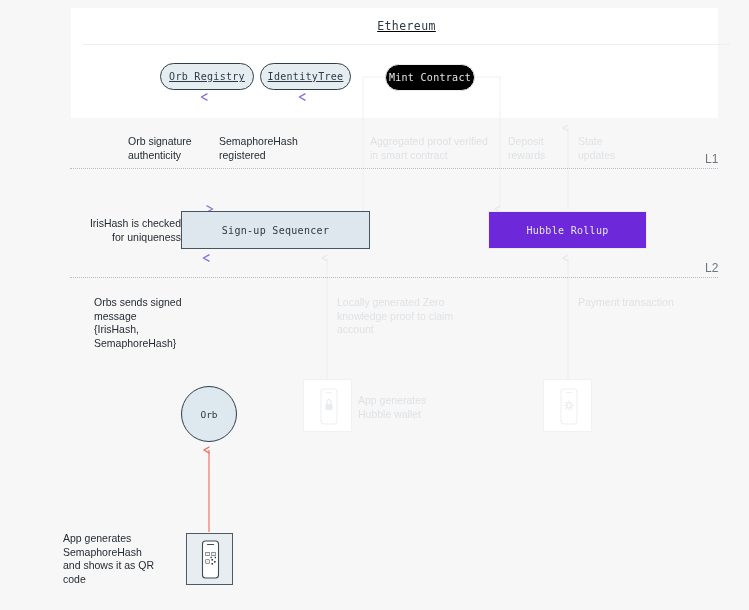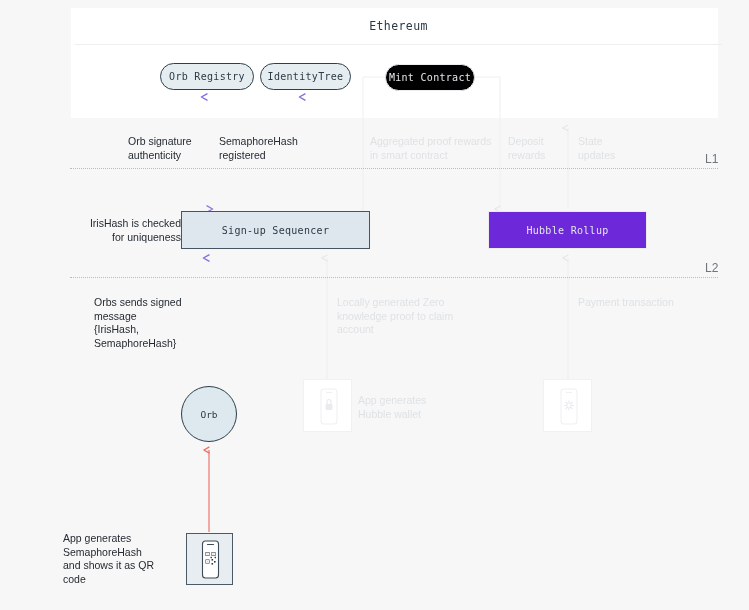--- a/index.html
+++ b/index.html
@@ -19,28 +19,29 @@
   #eth-panel {
     position: absolute;
     left: 71px;
     top: 8px;
     width: 647px;
     height: 110px;
     background: #ffffff;
   }
   #eth-header {
     position: absolute;
-    left: 4px;
+    left: 12px;
     top: 0;
     width: 100%;
     height: 36px;
     border-bottom: 1px solid #eeeeee;
     display: flex;
     align-items: center;
     justify-content: center;
+    text-decoration: underline;
   }
   #eth-title {
     font-family: "DejaVu Sans Mono", "Liberation Mono", monospace;
     font-size: 11.5px;
     color: #2c3a45;
     letter-spacing: 0.4px;
   }
   
   .pill {
     position: absolute;
@@ -51,20 +52,21 @@
     align-items: center;
     justify-content: center;
     font-family: "DejaVu Sans Mono", "Liberation Mono", monospace;
     font-size: 10px;
     letter-spacing: 0.3px;
   }
   .pill.solid {
     background: #e5edf1;
     border: 1.4px solid #2e3f4a;
     color: #2c3a45;
+    text-decoration: underline;
   }
   .pill.faded {
     background: #000000;
     border: 1.2px solid #eceef0;
     color: #e3e6e9;
   }
   
   .nodebox {
     position: absolute;
     box-sizing: border-box;
@@ -246,21 +248,21 @@
     <span style="white-space:pre-line">Orb signature
 authenticity</span>
   </div>
 
   <div class="edge-label" style="left:219px; top:135px; width:110px;">
     <span style="white-space:pre-line">SemaphoreHash
 registered</span>
   </div>
 
   <div class="edge-label faded" style="left:370px; top:135px; width:130px;">
-    <span style="white-space:pre-line">Aggregated proof rewards
+    <span style="white-space:pre-line">Aggregated proof verified
 in smart contract</span>
   </div>
 
   <div class="edge-label faded" style="left:508px; top:135px; width:56px;">
     <span style="white-space:pre-line">Deposit
 rewards</span>
   </div>
 
   <div class="edge-label faded" style="left:578px; top:135px; width:60px;">
     <span style="white-space:pre-line">State

